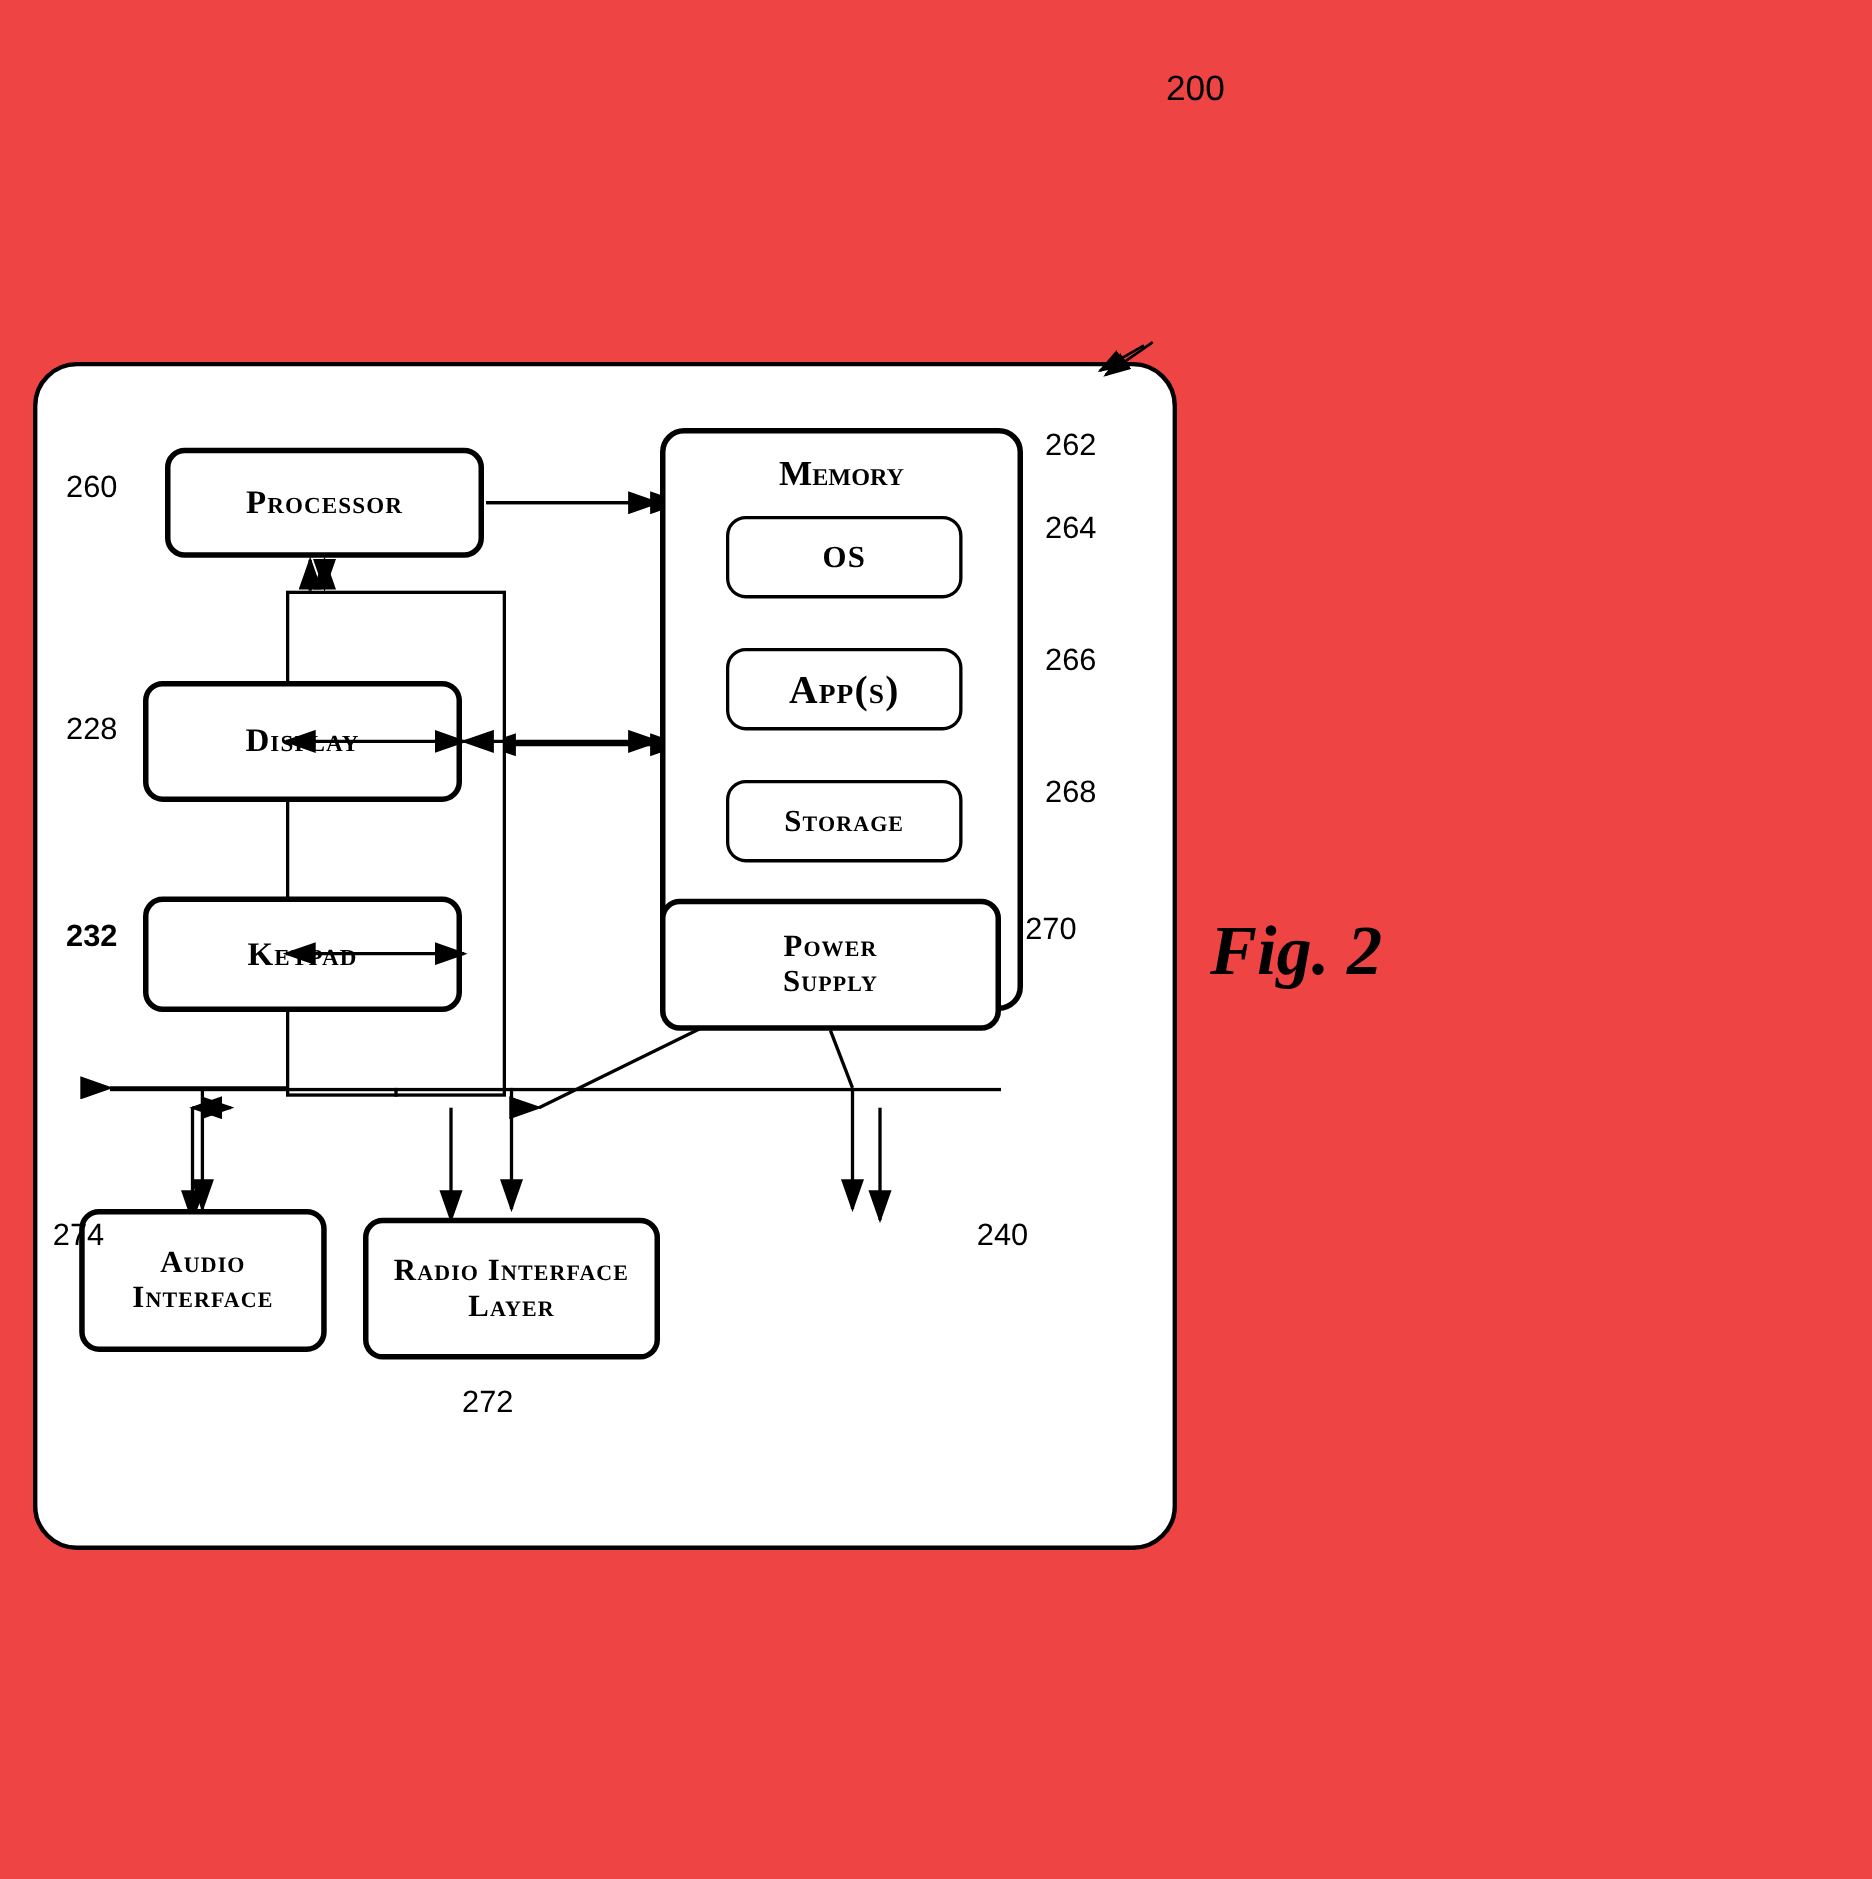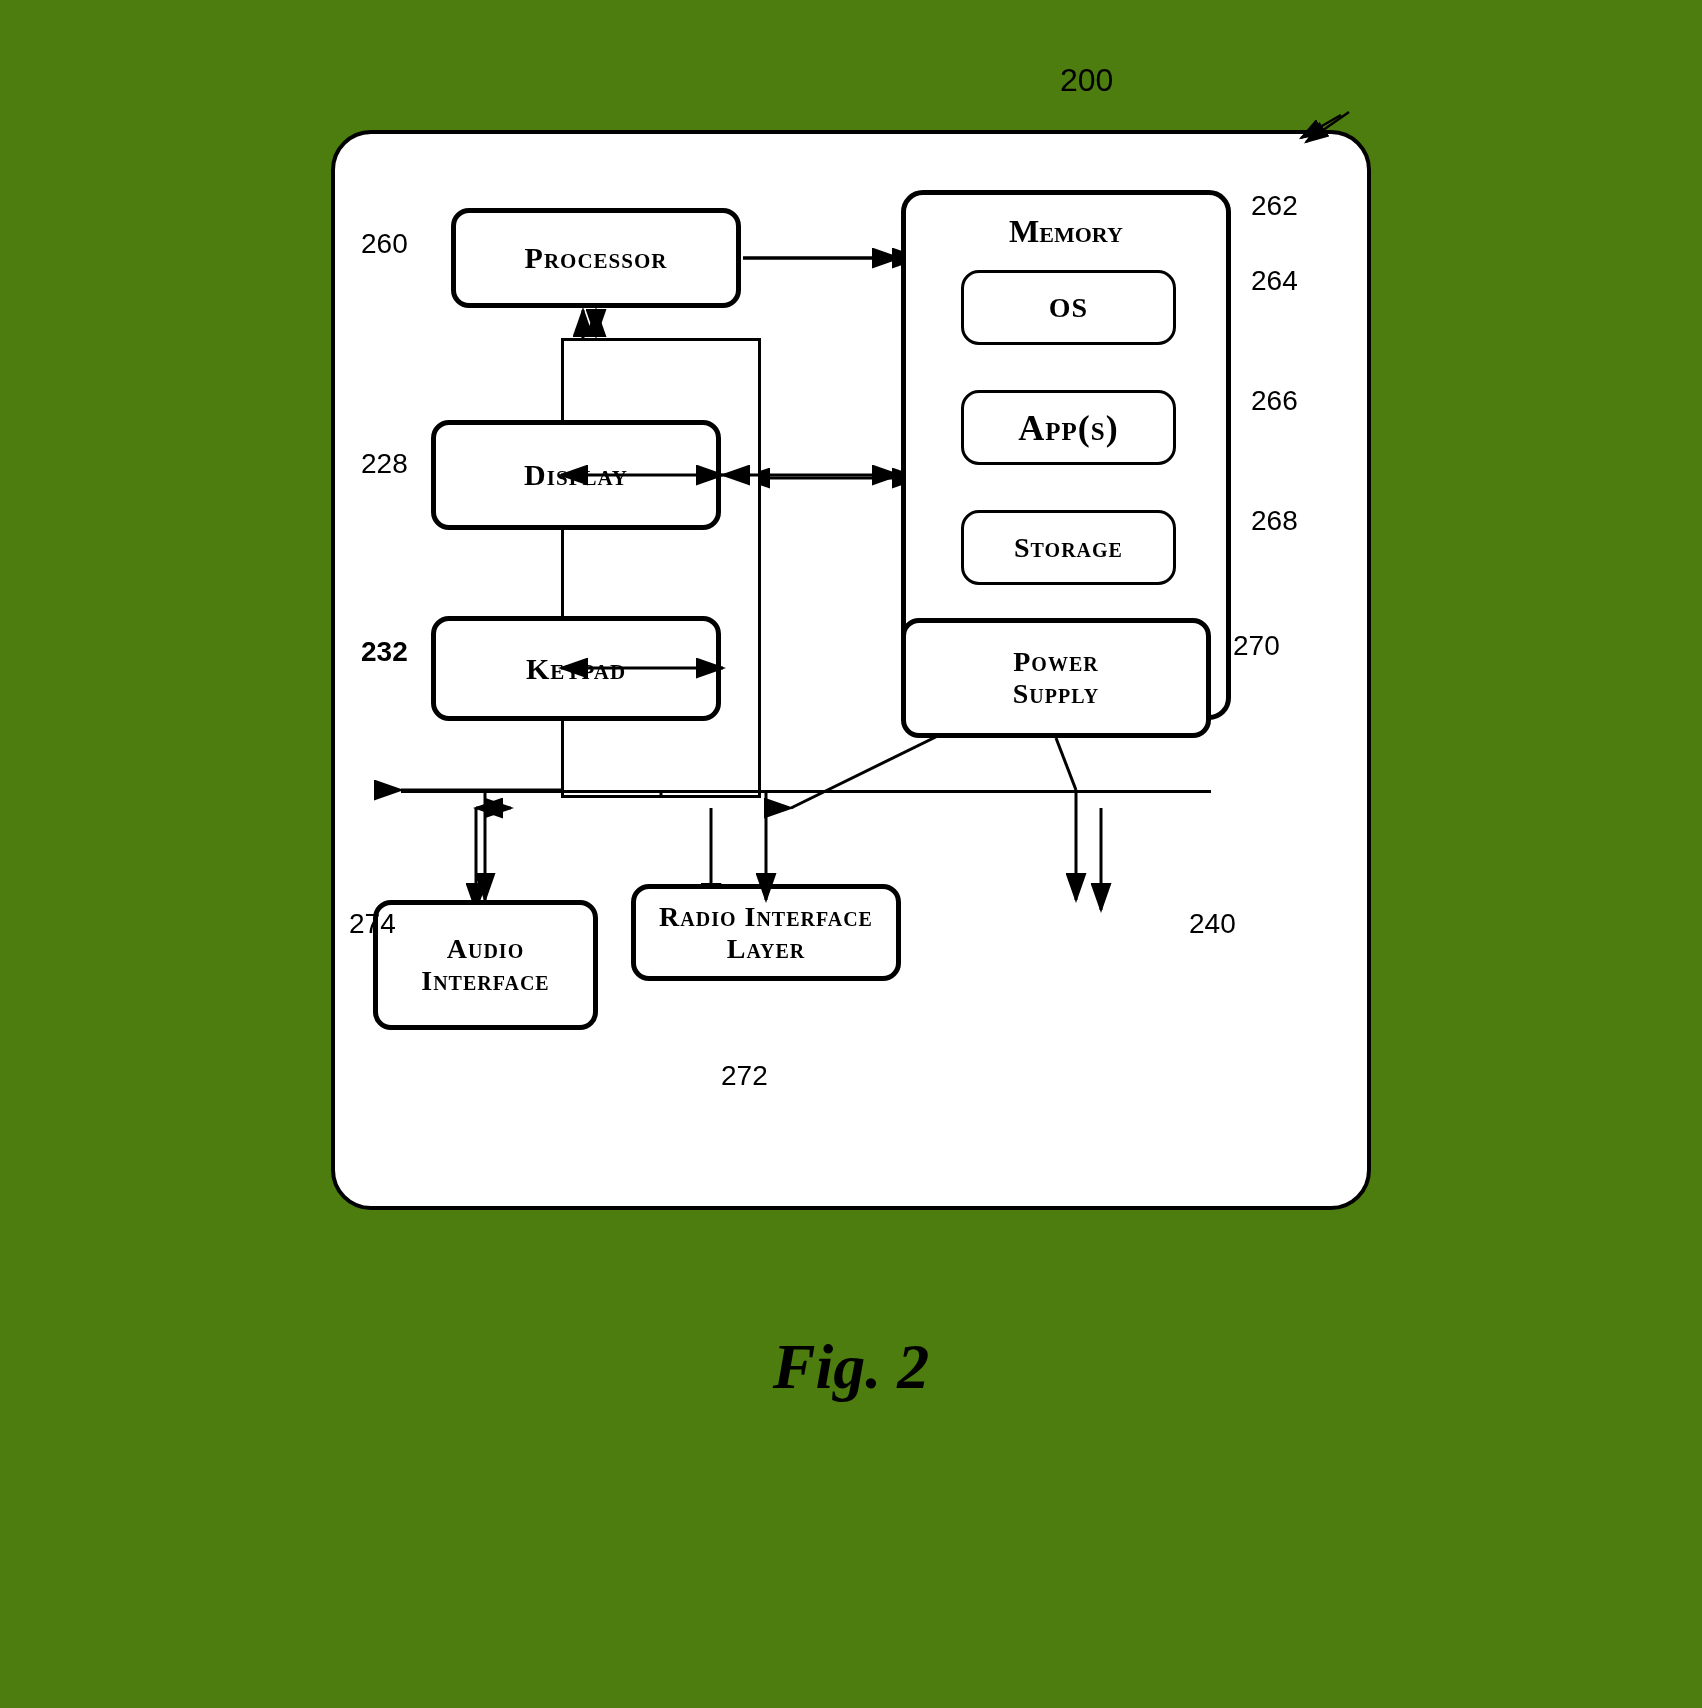--- a/index.html
+++ b/index.html
@@ -8,24 +8,24 @@
       font-family: 'Times New Roman', Times, serif;
       width: 1702px;
       height: 1708px;
       position: relative;
       overflow: hidden;
     }
 
     .page {
       width: 1702px;
       height: 1708px;
-      background: #4d7c0f;
+      background: #ef4444;
       position: relative;
       display: flex;
-      flex-direction: column;
+      flex-direction: row;
       align-items: center;
       justify-content: flex-start;
     }
 
     
     .diagram-area {
       position: relative;
       width: 1100px;
       height: 1250px;
       margin-top: 60px;
@@ -205,21 +205,21 @@
 
     <div style="position:absolute;top:730px;left:100px;width:810px;height:3px;background:#000;"></div>
 
     <div class="diag-box thick" style="top:840px; left:72px; width:225px; height:130px; font-size:28px;">
       <span style="white-space:pre-line;">Audio
 Interface</span>
     </div>
 
     <div class="ref-num" style="top:848px; left:48px;">274</div>
 
-    <div class="diag-box thick" style="top:824px; left:330px; width:270px; height:97px; font-size:28px;">
+    <div class="diag-box thick" style="top:848px; left:330px; width:270px; height:129px; font-size:28px;">
       <span style="white-space:pre-line;">Radio Interface
 Layer</span>
     </div>
 
     <div class="ref-num" style="top:1000px; left:420px;">272</div>
 
 
     <div class="ref-num" style="top:848px; left:888px;">240</div>
 
     <svg style="position:absolute;top:0;left:0;width:1100px;height:1250px;pointer-events:none;overflow:visible;">

